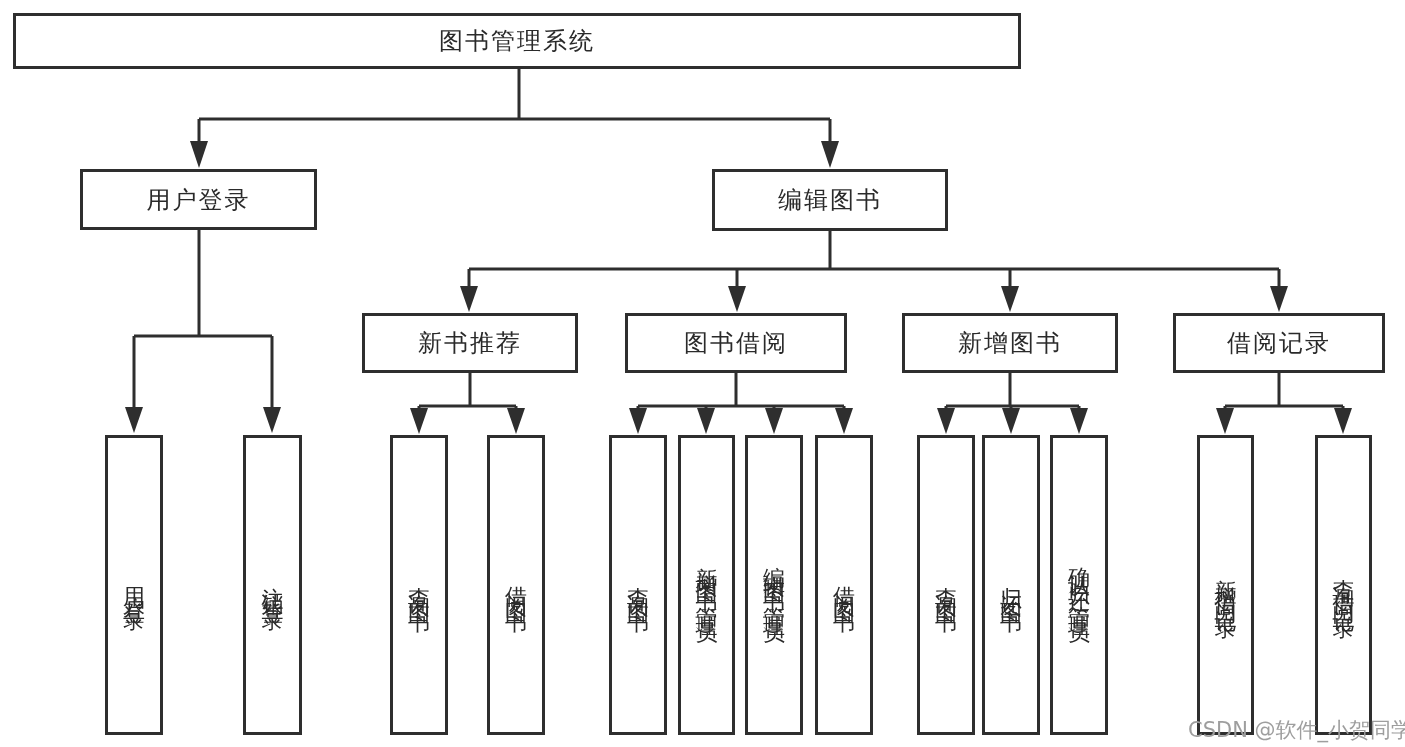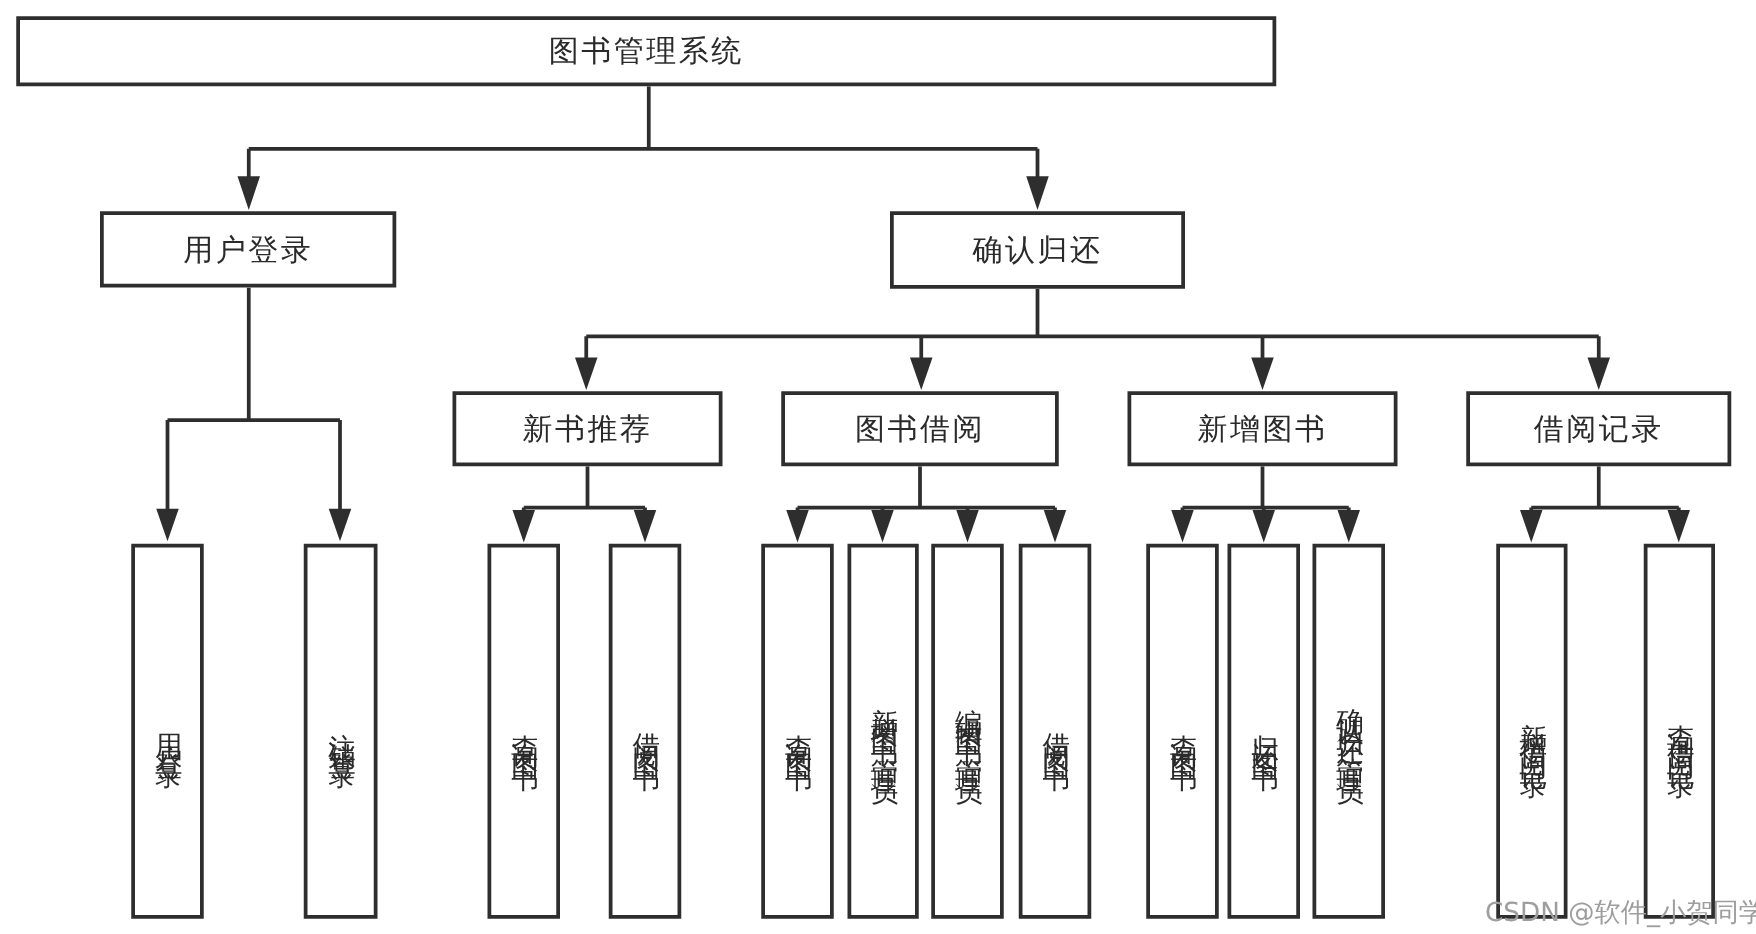--- a/index.html
+++ b/index.html
@@ -104,21 +104,21 @@
   </svg>
 
   <div class="node h-node" style="left:13px; top:13px; width:1008px; height:56px;">
     <span>图书管理系统</span>
   </div>
 
   <div class="node h-node" style="left:80px; top:169px; width:237px; height:61px;">
     <span>用户登录</span>
   </div>
   <div class="node h-node" style="left:712px; top:169px; width:236px; height:62px;">
-    <span>确认归还</span>
+    <span>编辑图书</span>
   </div>
 
   <div class="node h-node" style="left:362px; top:313px; width:216px; height:60px;">
     <span>新书推荐</span>
   </div>
   <div class="node h-node" style="left:625px; top:313px; width:222px; height:60px;">
     <span>图书借阅</span>
   </div>
   <div class="node h-node" style="left:902px; top:313px; width:216px; height:60px;">
     <span>新增图书</span>

